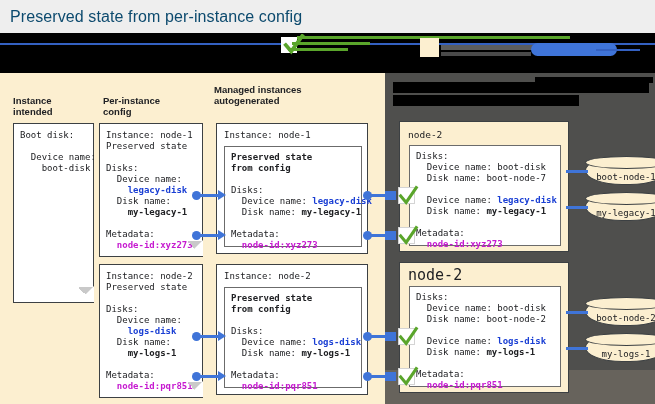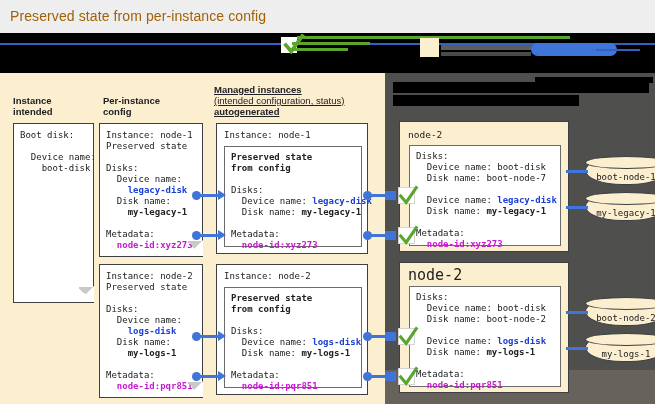--- a/index.html
+++ b/index.html
@@ -12,21 +12,21 @@
   }
   #root{position:relative;width:655px;height:404px;}
 
   
   .title-strip{
     position:absolute;left:0;top:0;width:655px;height:33px;
     background:#eeeeee;
   }
   .title-strip .title-text{
     position:absolute;left:10px;top:8px;
-    font-size:14px;color:#a16207;letter-spacing:0.1px;
+    font-size:16px;color:#0c4a6e;letter-spacing:0.1px;
     white-space:nowrap;
   }
 
   
   .legend-band{
     position:absolute;left:0;top:33px;width:655px;height:40px;
     background:#000000;overflow:hidden;
   }
   .legend-rule{
     position:absolute;left:0;top:10px;width:655px;height:2px;
@@ -215,23 +215,22 @@
     </div>
 
     <div class="col-head" style="left:13px;top:22px;">
       <div>Instance</div>
       <div>intended</div>
     </div>
     <div class="col-head" style="left:103px;top:22px;">
       <div>Per-instance</div>
       <div>config</div>
     </div>
-    <div class="col-head" style="left:214px;top:11px;text-decoration:underline;">
+    <div class="col-head" style="left:214px;top:11px;">
       <div>Managed instances</div>
-      <div class="reg">(intended configuration, status)</div>
       <div>autogenerated</div>
     </div>
 
     <div class="note" style="left:13px;top:50px;width:81px;height:180px;">
       <div class="mono" style="position:absolute;left:6px;top:6px;"><span>Boot disk:</span>
 <span></span>
 <span>  Device name:</span>
 <span>    boot-disk</span></div>
       <div class="fold"></div>
     </div>

